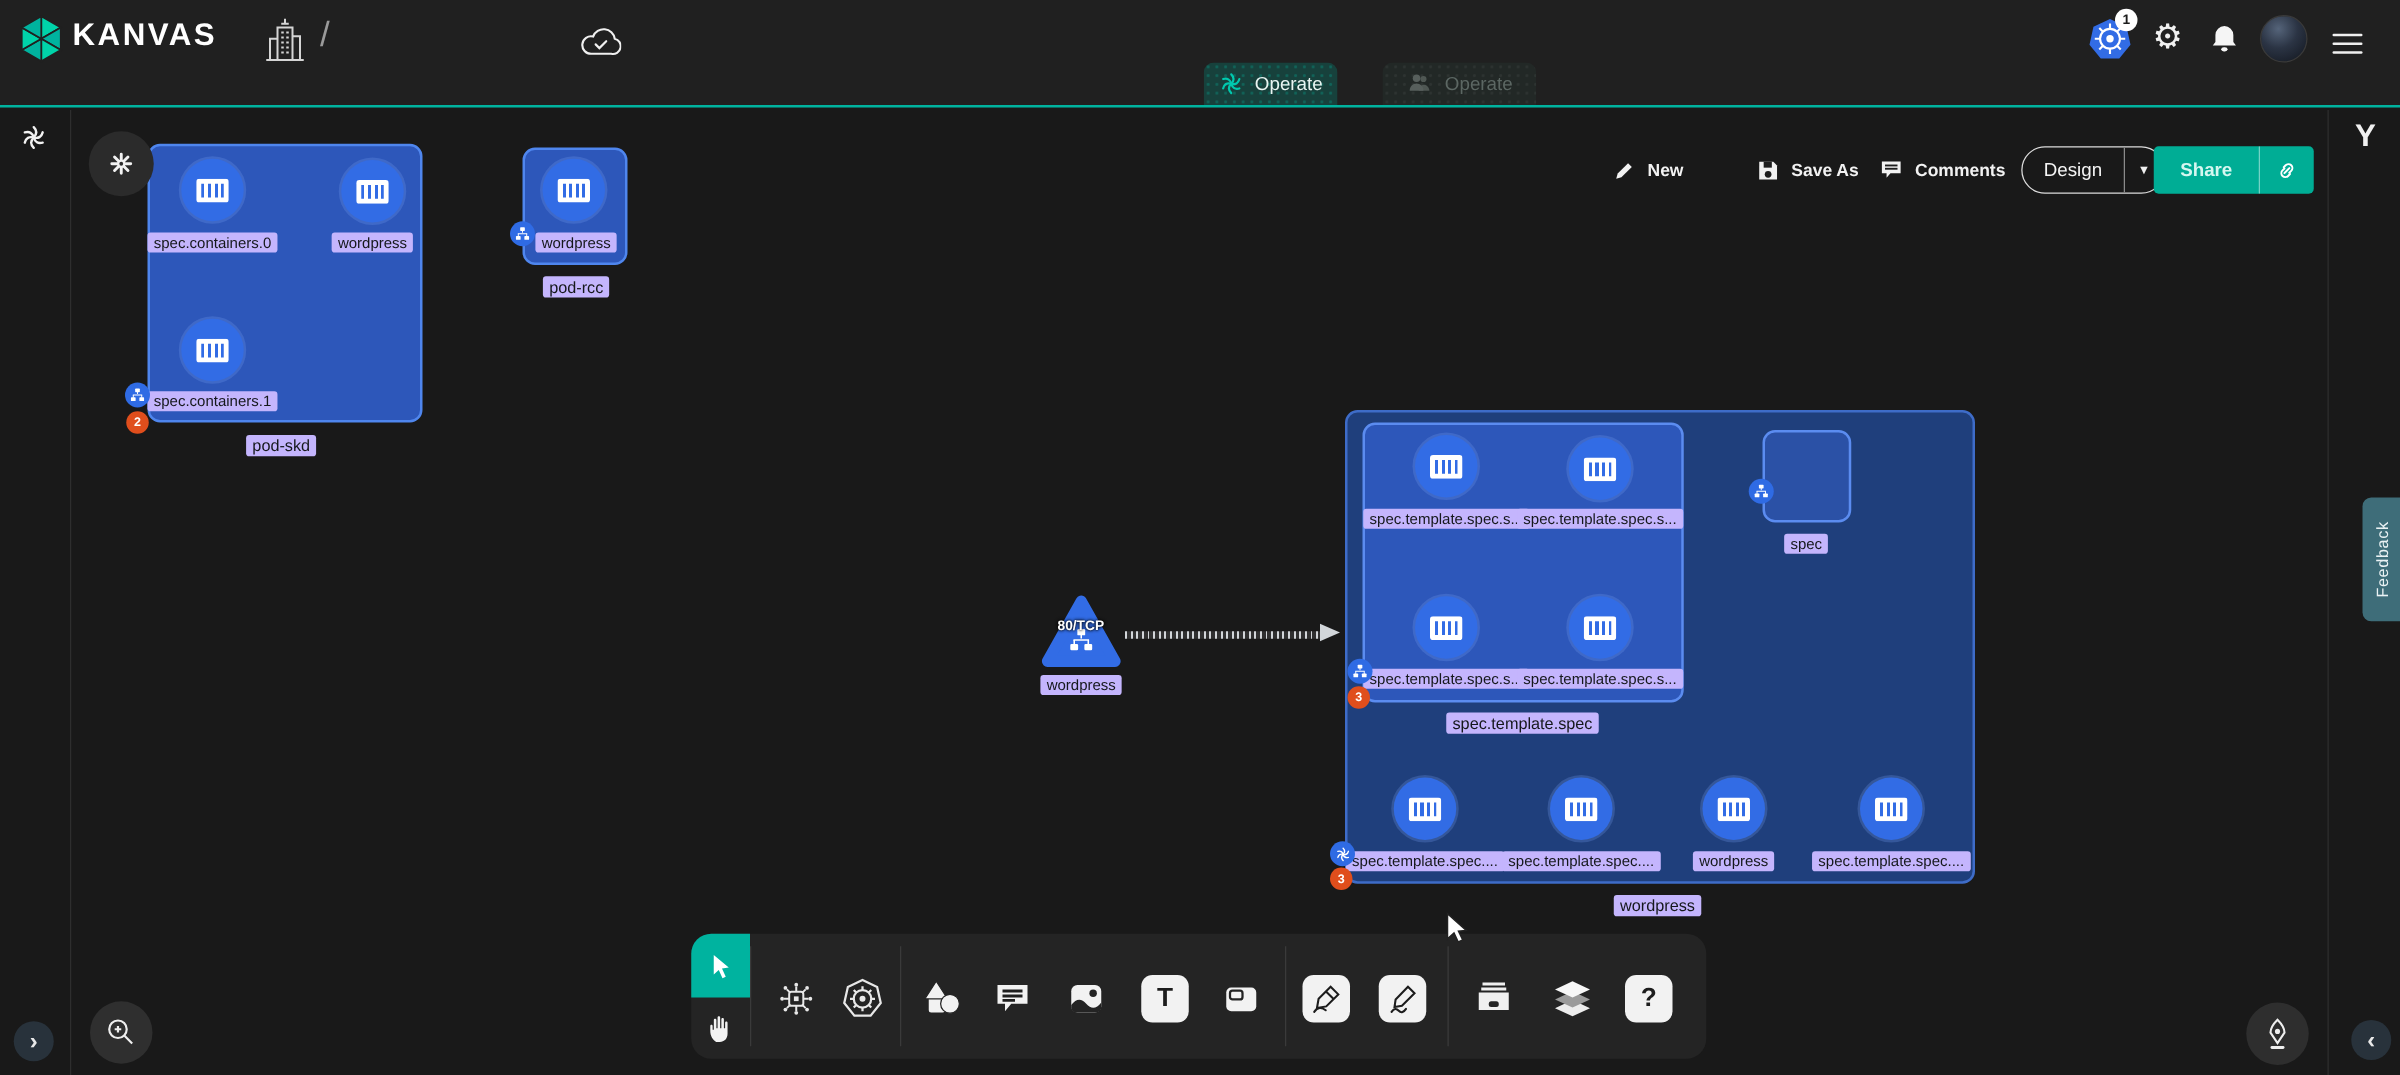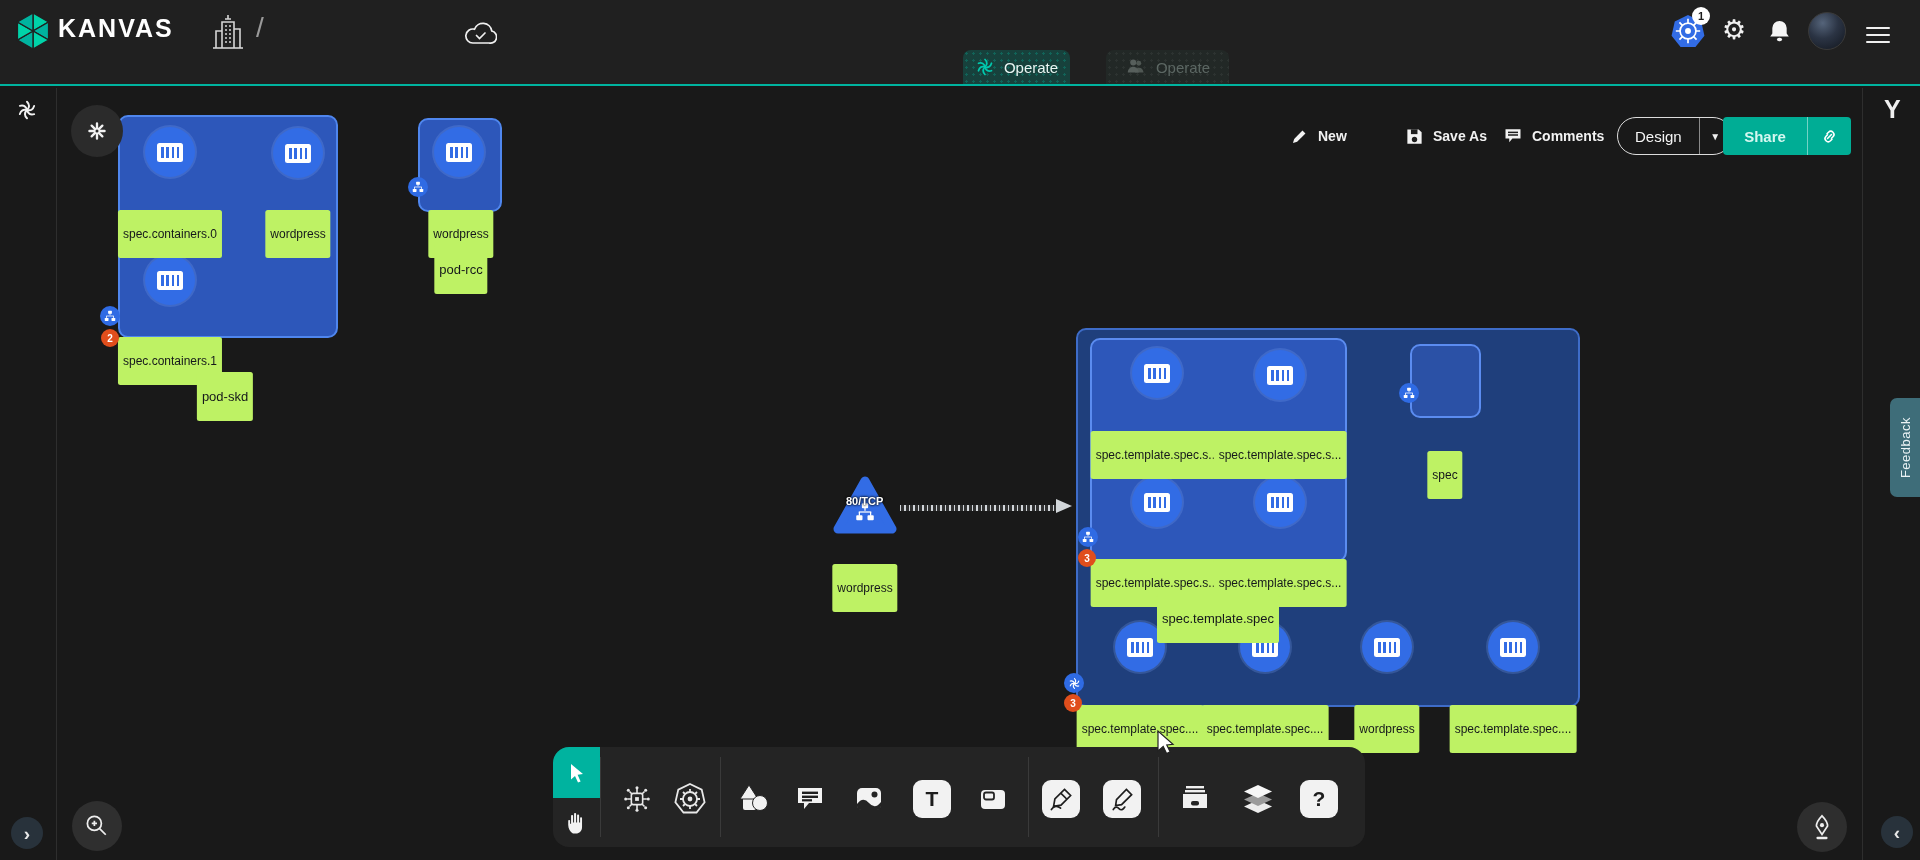--- a/index.html
+++ b/index.html
@@ -35,21 +35,21 @@
   .vline { position:absolute; width:1px; background:#2e2e2e; top:88px; bottom:0; }
   .circlebtn { position:absolute; border-radius:50%; display:flex; align-items:center; justify-content:center; background:#2d2d2d; color:#e8e8e8; cursor:pointer; }
   .chev { font-size:19px; font-weight:bold; color:#e8e8e8; line-height:1; }
   #feedback-tab { position:absolute; left:1890px; top:398px; width:30px; height:99px; background:#3E6D79; border-radius:7px 0 0 7px; display:flex; align-items:center; justify-content:center; cursor:pointer; }
   #feedback-tab span { writing-mode:vertical-rl; transform:rotate(180deg); color:#eaf2f4; font-size:13px; letter-spacing:.5px; }
 
   
   .grp { position:absolute; border-radius:10px; }
   .knode { position:absolute; width:50px; height:50px; border-radius:50%; background:#326CE5; display:flex; align-items:center; justify-content:center; box-shadow:0 0 0 2px rgba(120,160,245,.25); cursor:pointer; }
   .cglyph { width:26px; height:19px; border-radius:2.5px; background-color:#fff; background-image:repeating-linear-gradient(90deg,#326CE5 0 2.5px, transparent 2.5px 5.3px); background-size:18px 11px; background-position:center; background-repeat:no-repeat; }
-  .nlabel { position:absolute; transform:translateX(-50%); background:#bef264; color:#15181B; font-size:12px; line-height:16px; padding:16px 5px; border-radius:2.5px; white-space:nowrap; z-index:5;margin-top:24px; }
+  .nlabel { position:absolute; transform:translateX(-50%); background:#c4b5fd; color:#15181B; font-size:12px; line-height:16px; padding:0 5px; border-radius:2.5px; white-space:nowrap; z-index:5; }
   .glabel { font-size:13px; line-height:17px; }
   .bluebadge { position:absolute; width:20px; height:20px; border-radius:50%; background:#2F6BE4; display:flex; align-items:center; justify-content:center; z-index:6; }
   .countbadge { position:absolute; width:18px; height:18px; border-radius:50%; background:#E04E1C; color:#fff; font-size:10px; font-weight:bold; display:flex; align-items:center; justify-content:center; z-index:6; }
 
   .edge-line { position:absolute; left:900px; top:505px; width:158px; height:6px; background:repeating-linear-gradient(90deg,#d2d6da 0 1.5px, rgba(210,214,218,.12) 1.5px 4.5px); }
   .edge-arrow { position:absolute; left:1056px; top:499px; width:0; height:0; border-top:7px solid transparent; border-bottom:7px solid transparent; border-left:16px solid #d2d6da; }
   .edge-label { position:absolute; left:846px; top:495px; font-size:11px; font-weight:bold; color:#fff; text-shadow:0 0 3px #000, 0 0 2px #000; z-index:7; }
 
   
   #toolbar { position:absolute; left:553px; top:747px; width:812px; height:100px; background:#242424; border-radius:16px; z-index:30; }

